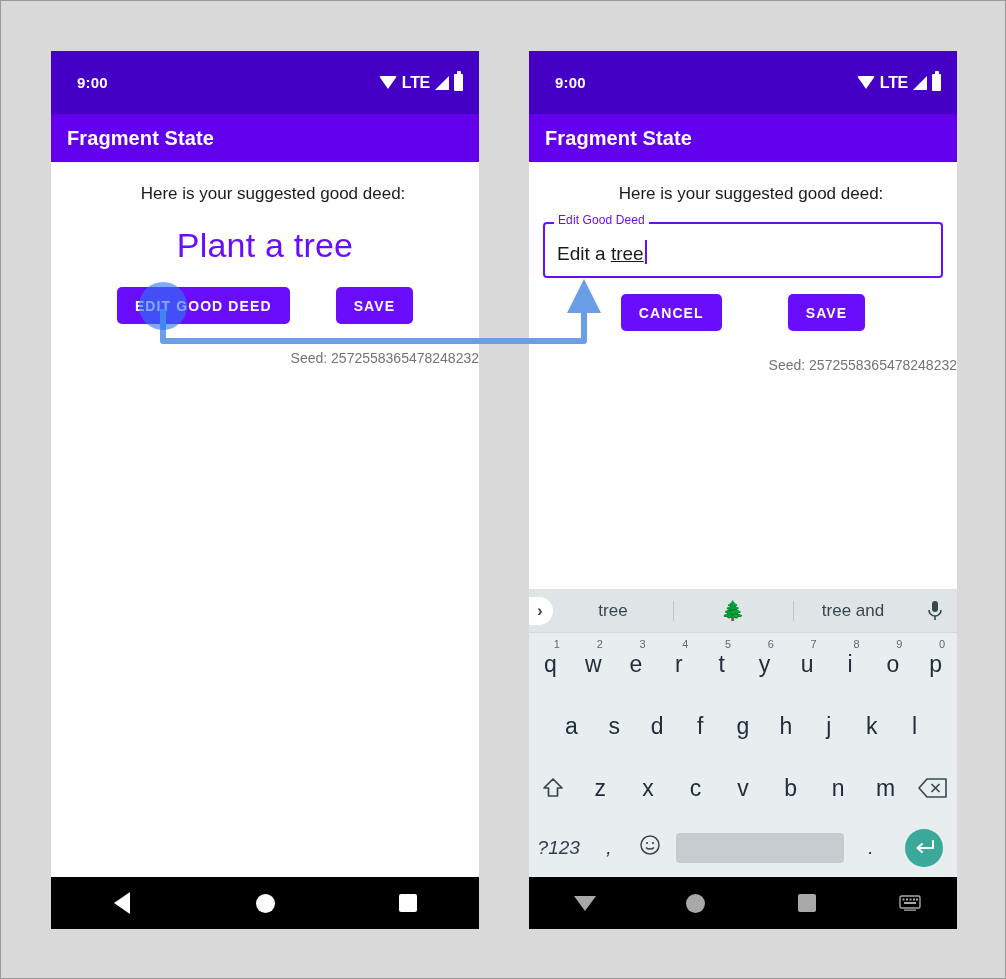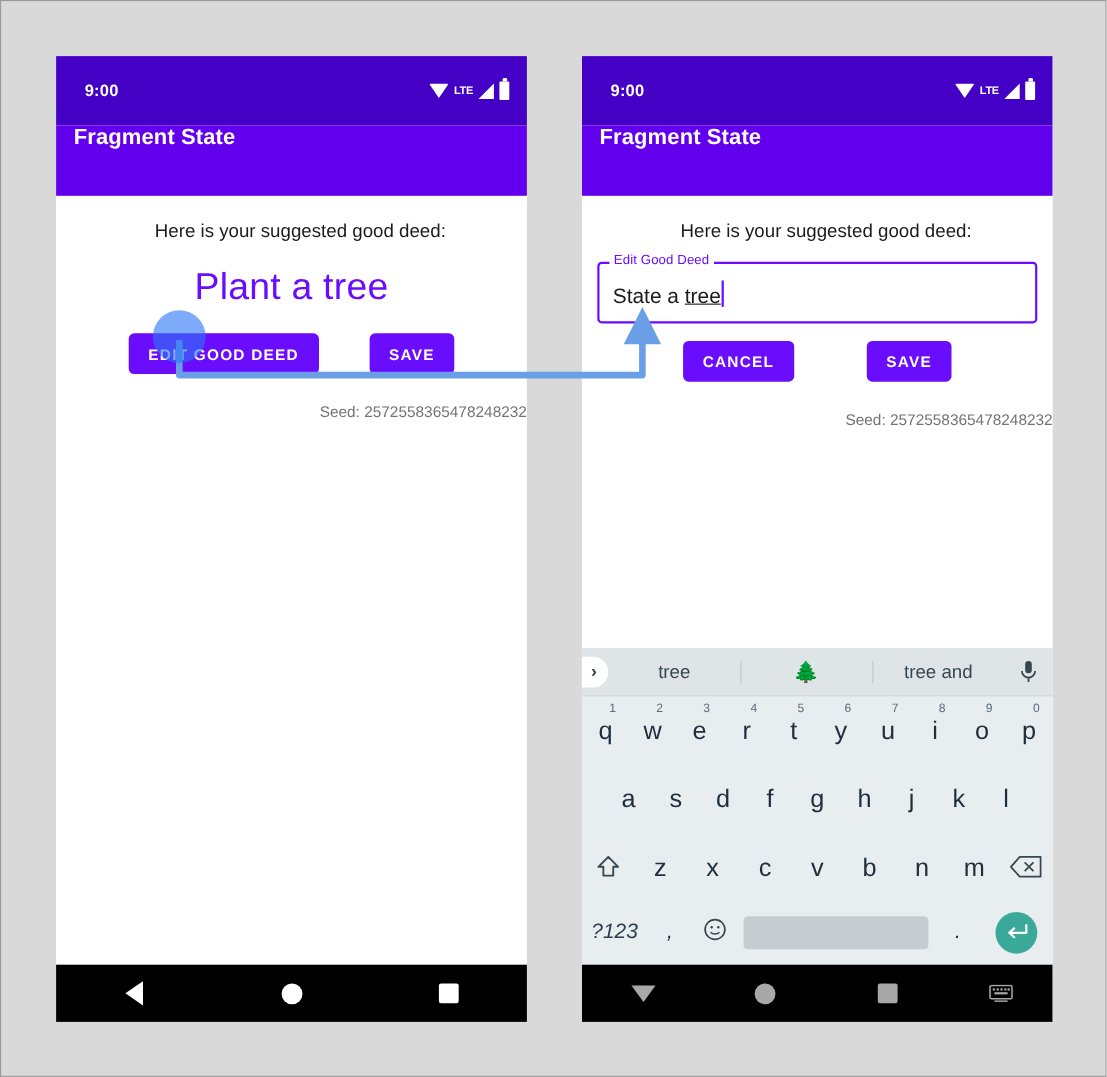--- a/index.html
+++ b/index.html
@@ -43,42 +43,42 @@
     margin-left: auto;
     display: flex; align-items: center; gap: 5px;
   }
   .ico-wifi {
     width: 0; height: 0;
     border-left: 9px solid transparent;
     border-right: 9px solid transparent;
     border-top: 13px solid #fff;
     border-radius: 2px;
   }
-  .ico-lte { font-size: 10px; font-weight: bold; letter-spacing: -.3px; }
+  .ico-lte { font-size: 16px; font-weight: bold; letter-spacing: -.3px; }
   .ico-signal {
     width: 0; height: 0;
     border-left: 14px solid transparent;
     border-bottom: 14px solid #fff;
   }
   .ico-battery {
     width: 9px; height: 17px;
     background: #fff;
     border-radius: 1px;
     position: relative;
   }
   .ico-battery::before {
     content:""; position:absolute; top:-3px; left:2.5px;
     width:4px; height:3px; background:#fff; border-radius:1px 1px 0 0;
   }
 
   
   .appbar {
-    height: 64px;
+    height: 48px;
     background: #6200ee;
-    display: flex; 
+    display: flex; align-items: center;
     padding-left: 16px;
   }
   .appbar-title {
     color: #fff; font-size: 20px; font-weight: bold;
     letter-spacing: .1px;
   }
 
   
   .content { position: relative; }
   .prompt {
@@ -343,21 +343,21 @@
 
     <div class="appbar">
       <span class="appbar-title">Fragment State</span>
     </div>
 
     <div class="content">
       <div class="prompt">Here is your suggested good deed:</div>
 
       <div class="tf-wrap">
         <div class="tf-box">
-          <span class="tf-value"><span>State a </span><span class="tf-compose">tree</span><span class="tf-caret"></span></span>
+          <span class="tf-value"><span>Edit a </span><span class="tf-compose">tree</span><span class="tf-caret"></span></span>
         </div>
         <span class="tf-label">Edit Good Deed</span>
       </div>
 
       <div class="btn-row" style="margin-top:16px; gap:66px;">
         <button class="mbtn">CANCEL</button>
         <button class="mbtn">SAVE</button>
       </div>
       <div class="seed">Seed: 2572558365478248232</div>
     </div>

